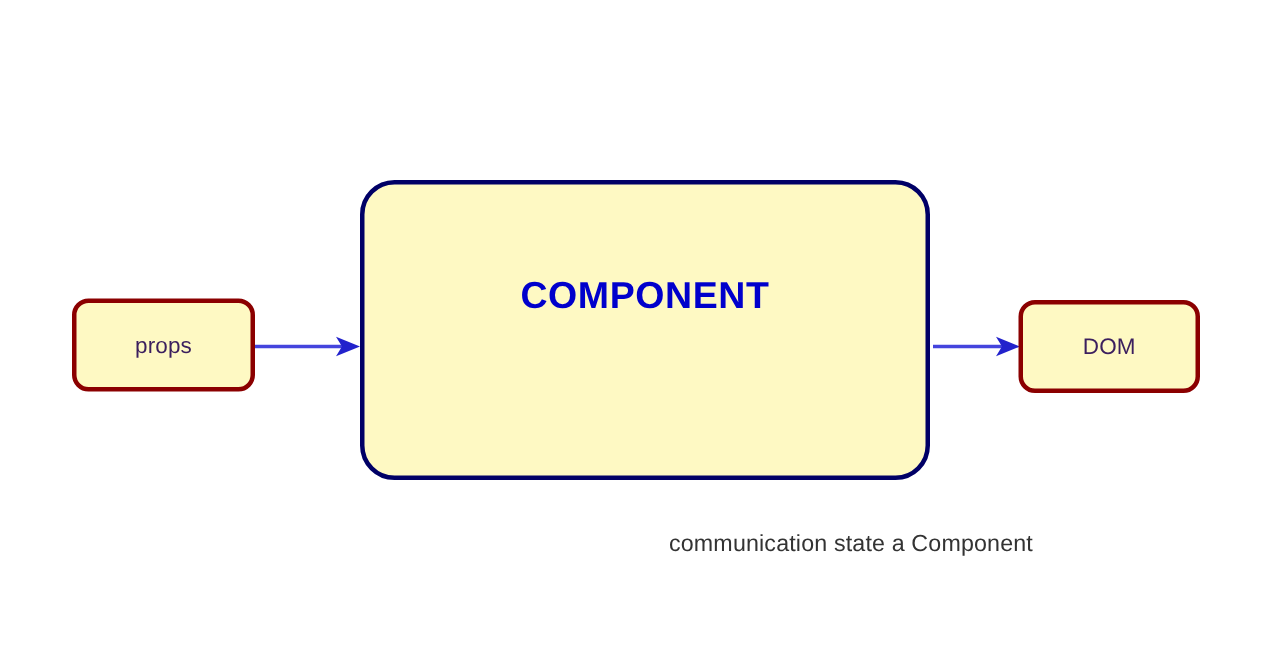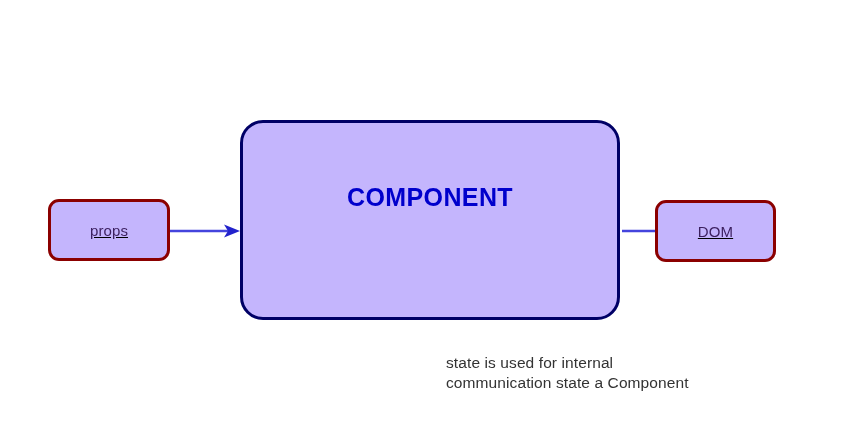--- a/index.html
+++ b/index.html
@@ -21,22 +21,21 @@
     background: #ffffff;
   }
 
   
   .node {
     position: absolute;
     box-sizing: border-box;
     display: flex;
     align-items: center;
     justify-content: center;
-    background: #c4b5fd;
-    text-decoration: underline;
+    background: #fef9c3;
   }
 
   .node-red {
     border: 3px solid #8b0000;
     border-radius: 11px;
   }
 
   .node-navy {
     border: 3px solid #000066;
     border-radius: 23px;
@@ -85,21 +84,21 @@
   
   #state-box {
     left: 138px;
     top: 118px;
     width: 102px;
     height: 54px;
   }
 
   
   #dom-box {
-    left: 655px;
+    left: 679px;
     top: 200px;
     width: 121px;
     height: 62px;
   }
 
   
   .arrow-svg {
     position: absolute;
     overflow: visible;
   }
@@ -155,17 +154,16 @@
   <svg class="arrow-svg" id="arrow-component-dom" viewBox="0 0 64 20">
     <line x1="4" y1="10" x2="50" y2="10" stroke="#4444dd" stroke-width="2.4"></line>
     <polygon points="46,3.5 62,10 46,16.5 50,10" fill="#2222cc"></polygon>
   </svg>
 
   <div class="node node-red" id="dom-box">
     <span class="node-label">DOM</span>
   </div>
 
   <div id="caption">
-    <div class="caption-line">state is used for internal</div>
     <div class="caption-line">communication state a Component</div>
   </div>
 
 </div>
 
 </body></html>

